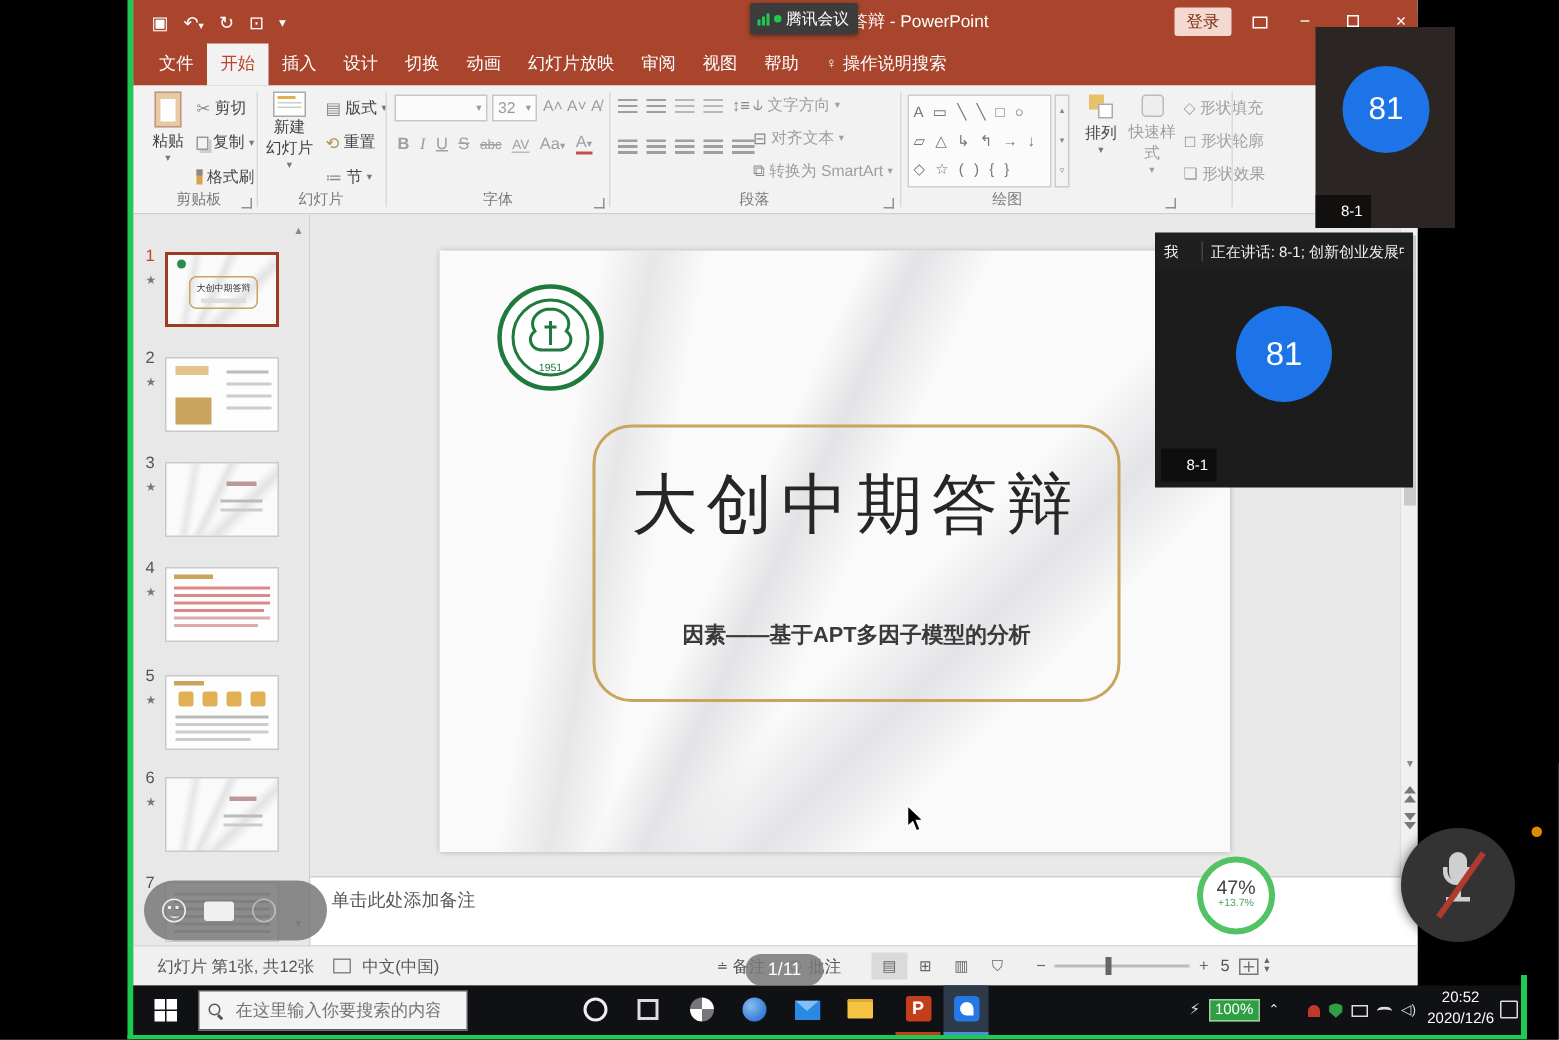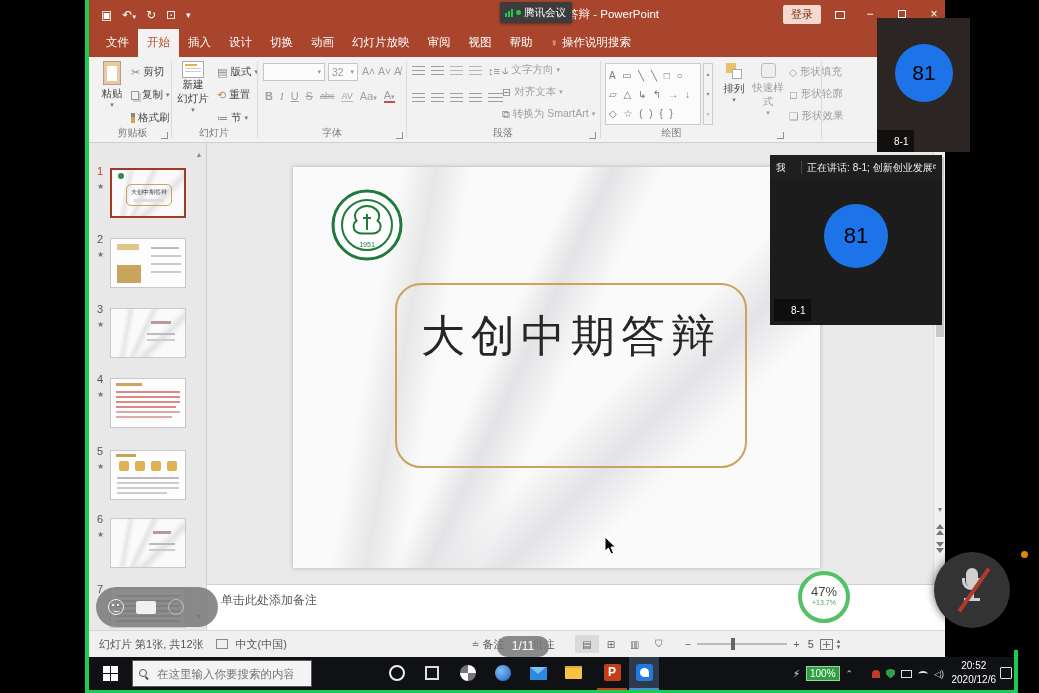--- a/index.html
+++ b/index.html
@@ -54,21 +54,21 @@
   #taskbar{left:89px;top:657px;width:925px;height:33px;background:#101114;display:flex;align-items:center;}
   .search{position:absolute;left:43px;top:3px;width:180px;height:27px;background:#f4f4f4;border:1px solid #5a5a5a;display:flex;align-items:center;padding:0 6px;gap:6px;}
   .search input{border:none;background:transparent;font-size:11.5px;color:#111;width:140px;outline:none;}
   .tray{position:absolute;right:70px;top:0;height:33px;display:flex;align-items:center;gap:6px;}
   .clock{position:absolute;right:18px;top:2px;color:#fff;font-size:10px;text-align:center;line-height:14px;}
   
   .green{background:#1ecb52;}
   .tooltip{left:500px;top:2px;width:72px;height:21px;background:#3c3c3c;border-radius:2px;display:flex;align-items:center;padding:0 5px;gap:3px;box-shadow:0 1px 3px rgba(0,0,0,.4);}
   .tooltip span{color:#fff;font-size:10.5px;white-space:nowrap;}
   .tile{background:#242424;}
-  .avatar{border-radius:50%;background:#1d74e8;color:#000000;display:flex;align-items:center;justify-content:center;}
+  .avatar{border-radius:50%;background:#1d74e8;color:#ffffff;display:flex;align-items:center;justify-content:center;}
   .namebar{position:absolute;background:rgba(10,10,10,.75);color:#fff;font-size:10px;display:flex;align-items:center;gap:4px;padding:0 6px;height:22px;}
   .micico{display:inline-block;width:7px;height:11px;position:relative;}
   .speakbar{left:770px;top:155px;width:172px;height:25px;background:#1f1f1f;display:flex;align-items:center;padding:0 6px;gap:5px;}
   .speakbar span{color:#f0f0f0;font-size:10px;white-space:nowrap;overflow:hidden;}
   .micbtn{left:934px;top:552px;width:76px;height:76px;border-radius:50%;background:#333;box-shadow:0 0 8px rgba(0,0,0,.6);}
   .pill{background:rgba(120,120,120,.85);border-radius:20px;}
   .ring{left:798px;top:571px;width:52px;height:52px;border-radius:50%;border:4px solid #52c264;background:#fff;text-align:center;}
   .kbd{display:inline-block;width:20px;height:13px;background:#f0f0f0;border-radius:2px;position:relative;}
   .smiley{display:inline-block;width:16px;height:16px;border:1.5px solid #f0f0f0;border-radius:50%;position:relative;}
   .smiley:before{content:"";position:absolute;left:3px;top:4px;width:2px;height:2px;background:#f0f0f0;box-shadow:5px 0 #f0f0f0;}
@@ -358,20 +358,21 @@
         <svg class="abs" style="left:37px;top:21px;" width="74" height="74" viewBox="0 0 74 74">
           <circle cx="37" cy="37" r="34" fill="#fff" stroke="#1f7a3d" stroke-width="3"></circle>
           <circle cx="37" cy="37" r="25" fill="#fff" stroke="#1f7a3d" stroke-width="2"></circle>
           <path d="M37 18c-7 0-12 5-12 10 0 2 .6 3.4 1.6 4.8-2 1.4-3 3.4-3 5.6 0 4 3.4 7 8 7h11c4.6 0 8-3 8-7 0-2.2-1-4.2-3-5.6 1-1.4 1.6-2.8 1.6-4.8 0-5-5-10-12.2-10z" fill="none" stroke="#1f7a3d" stroke-width="2"></path>
           <path d="M33 30h8M37 26v16" stroke="#1f7a3d" stroke-width="2"></path>
           <text x="37" y="59" text-anchor="middle" font-size="7" fill="#1f7a3d">1951</text>
         </svg>
 
         <div class="goldbox">
           <div class="slide-title" style="top:22px;">大创中期答辩</div>
+          <div class="slide-sub" style="top:129px;">因素——基于APT多因子模型的分析</div>
         </div>
 
         <svg class="abs" style="left:311px;top:370px;" width="12" height="18" viewBox="0 0 12 18">
           <path d="M1 0 L1 14 L4.5 11 L7 17 L9.5 16 L7 10 L11.5 10 Z" fill="#000" stroke="#fff" stroke-width="1"></path>
         </svg>
       </div>
     </div>
 
     <div class="abs vscroll">
       <div class="sarrow" style="margin-top:3px;">▲</div>
@@ -385,21 +386,21 @@
         <div class="dblarr" style="border-top:5px solid #777;"></div>
         <div class="dblarr" style="border-top:5px solid #777;"></div>
       </div>
     </div>
 
     <div class="abs notes">
       <span class="notes-text">单击此处添加备注</span>
     </div>
 
     <div class="abs statusbar">
-      <span style="margin-left:10px;">幻灯片 第1张, 共12张</span>
+      <span style="margin-left:16px;">幻灯片 第1张, 共12张</span>
       <span style="display:inline-block;width:12px;height:10px;border:1px solid #888;margin:0 8px 0 12px;"></span>
       <span>中文(中国)</span>
       <span style="margin-left:185px;display:flex;align-items:center;gap:3px;">
           <span style="font-size:9px;">≐</span>
           <span>备注</span>
         </span>
       <span style="margin-left:14px;display:flex;align-items:center;gap:3px;">
           <span style="font-size:9px;">🗨</span>
           <span>批注</span>
         </span>

